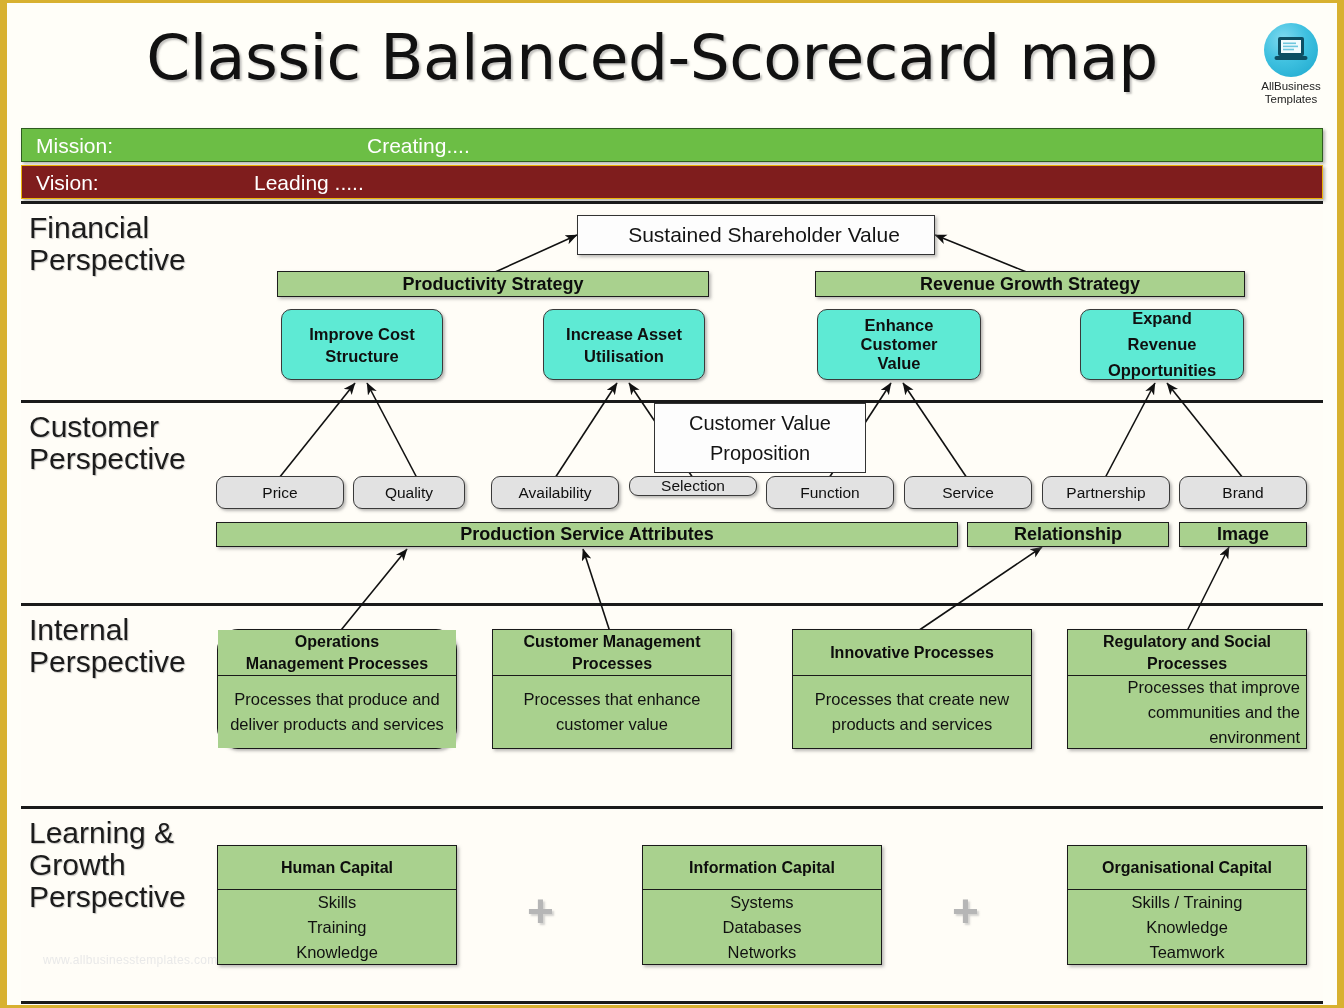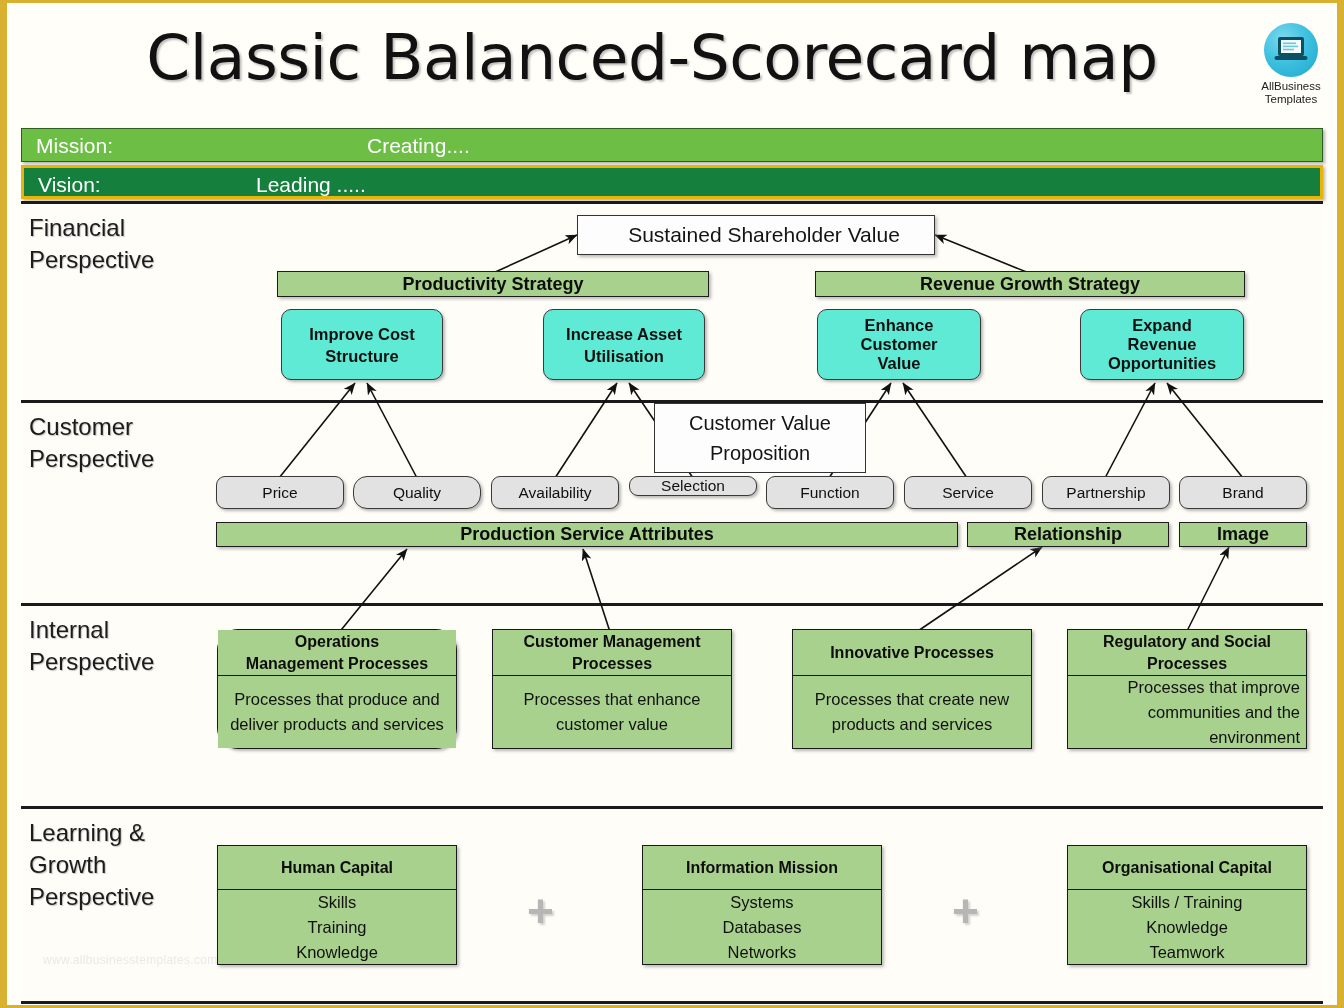--- a/index.html
+++ b/index.html
@@ -43,36 +43,36 @@
   }
 
   
   .ribbon{
     position:absolute;height:34px;line-height:34px;
     color:#ffffff;font-size:21px;
     box-shadow:2px 2px 3px rgba(90,90,90,.45);
     box-sizing:border-box;
   }
   #mission-bar{left:14px;top:125px;width:1302px;background:#6cbe45;border:1px solid #2f5c20;}
-  #vision-bar{left:14px;top:162px;width:1302px;background:#15803d;border:3px solid #eab308;}
+  #vision-bar{left:14px;top:162px;width:1302px;background:#7f1d1d;border:1px solid #eab308;}
   .ribbon .lbl{position:absolute;left:14px;}
   .ribbon .val{position:absolute;}
   #mission-bar .val{left:345px;}
   #vision-bar  .val{left:232px;}
 
   
   .band{position:absolute;left:14px;width:1302px;box-sizing:border-box;
         border-top:3px solid #1a1a1a;background:#fffdf7;}
   #band-financial{top:198px;height:199px;}
   #band-customer {top:397px;height:203px;}
   #band-internal {top:600px;height:203px;}
   #band-learning {top:803px;height:198px;border-bottom:3px solid #1a1a1a;}
   .band-label{
     position:absolute;left:8px;top:8px;
-    font-size:24px;line-height:32px;color:#1c1c1c;
+    font-size:30px;line-height:32px;color:#1c1c1c;
     font-family:"Liberation Sans",sans-serif;
     text-shadow:1px 1px 1px rgba(150,150,150,.55);
   }
 
   
   .node{position:absolute;box-sizing:border-box;text-align:center;}
 
   .white-box{
     background:#fdfdfd;border:1.5px solid #333;
     box-shadow:2px 2px 3px rgba(120,120,120,.5);
@@ -229,37 +229,37 @@
   </div>
   <div class="node gray-round" style="left:536px;top:306px;width:162px;height:71px;flex-direction:column;">
     <span>Increase Asset</span>
     <span>Utilisation</span>
   </div>
   <div class="node gray-round" style="left:810px;top:306px;width:164px;height:71px;flex-direction:column;line-height:19px;">
     <span>Enhance</span>
     <span>Customer</span>
     <span>Value</span>
   </div>
-  <div class="node gray-round" style="left:1073px;top:306px;width:164px;height:71px;flex-direction:column;line-height:19px;">
+  <div class="node gray-round" style="left:1073px;top:306px;width:164px;height:71px;flex-direction:column;line-height:19px;gap:7px;">
     <span>Expand</span>
     <span>Revenue</span>
     <span>Opportunities</span>
   </div>
 
   <div class="node" style="left:647px;top:400px;width:212px;height:70px;background:#fdfdfd;border:1.5px solid #333;
               font-size:20px;color:#141414;display:flex;flex-direction:column;align-items:center;
               justify-content:center;line-height:30px;">
     <span>Customer Value</span>
     <span>Proposition</span>
   </div>
 
   <div class="node pill" style="left:209px;top:473px;width:128px;height:33px;">
       <span>Price</span>
     </div>
-  <div class="node pill" style="left:346px;top:473px;width:128px;height:33px;border-radius:14px;">
+  <div class="node pill" style="left:346px;top:473px;width:112px;height:33px;">
       <span>Quality</span>
     </div>
   <div class="node pill" style="left:484px;top:473px;width:128px;height:33px;">
       <span>Availability</span>
     </div>
   <div class="node pill" style="left:622px;top:473px;width:128px;height:20px;">
       <span>Selection</span>
     </div>
   <div class="node pill" style="left:759px;top:473px;width:128px;height:33px;">
       <span>Function</span>
@@ -317,21 +317,21 @@
 
   <div class="node proc-card" style="left:210px;top:842px;width:240px;height:120px;">
     <div class="proc-head" style="height:44px;">Human Capital</div>
     <div class="proc-body" style="height:74px;white-space:pre-line;text-align:center;">Skills
 Training
 Knowledge</div>
   </div>
   <div class="plus" style="left:520px;top:885px;">+</div>
 
   <div class="node proc-card" style="left:635px;top:842px;width:240px;height:120px;">
-    <div class="proc-head" style="height:44px;">Information Mission</div>
+    <div class="proc-head" style="height:44px;">Information Capital</div>
     <div class="proc-body" style="height:74px;white-space:pre-line;text-align:center;">Systems
 Databases
 Networks</div>
   </div>
   <div class="plus" style="left:945px;top:885px;">+</div>
 
   <div class="node proc-card" style="left:1060px;top:842px;width:240px;height:120px;">
     <div class="proc-head" style="height:44px;">Organisational Capital</div>
     <div class="proc-body" style="height:74px;white-space:pre-line;text-align:center;">Skills / Training
 Knowledge

